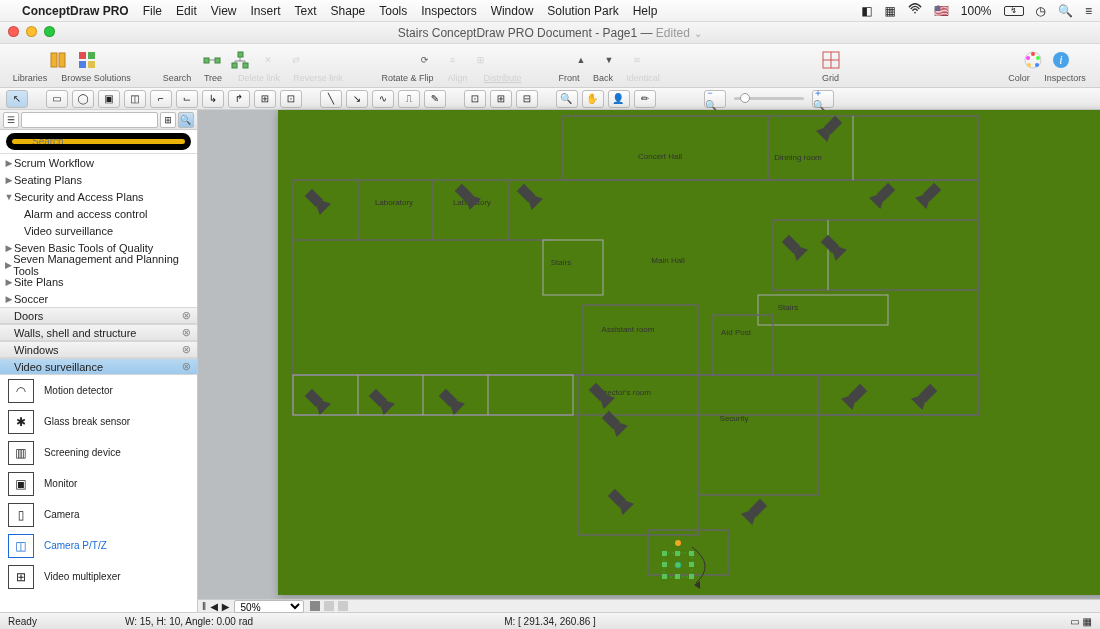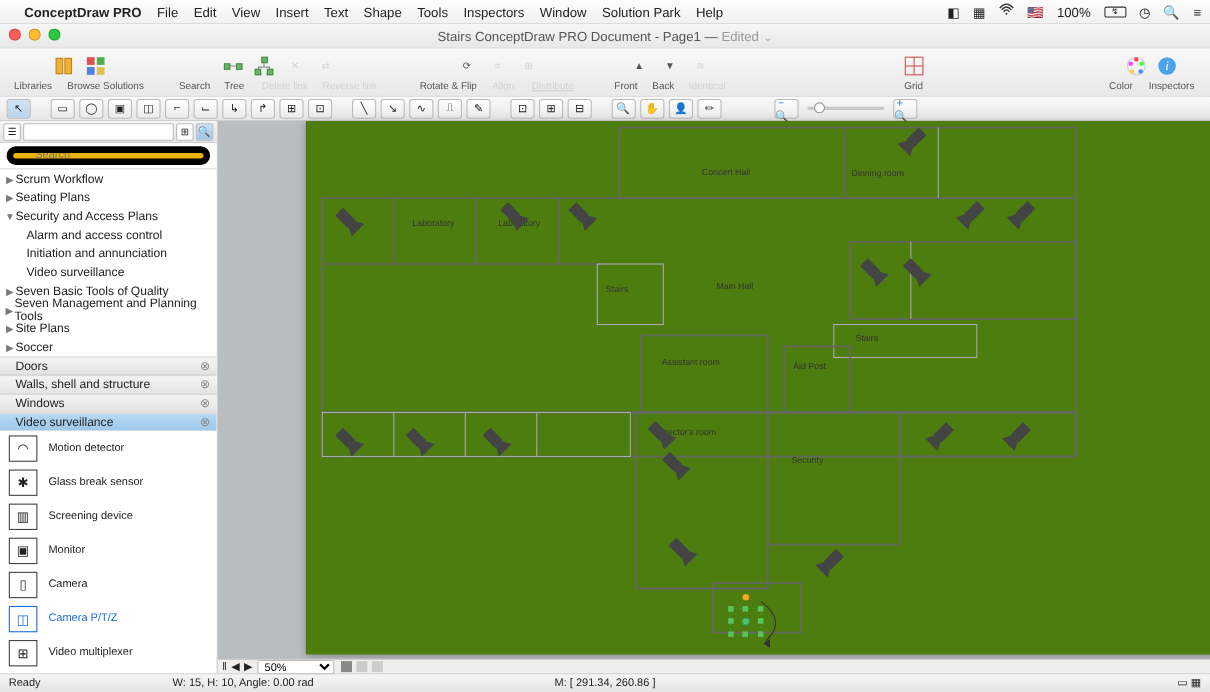--- a/index.html
+++ b/index.html
@@ -290,23 +290,20 @@
           <span>Seating Plans</span>
         </div>
       <div class="row">
           <span class="disc">▼</span>
           <span>Security and Access Plans</span>
         </div>
       <div class="row child">
           <span>Alarm and access control</span>
         </div>
       <div class="row child">
-          <span>Initiation and annunciation</span>
-        </div>
-      <div class="row child">
           <span>Video surveillance</span>
         </div>
       <div class="row">
           <span class="disc">▶</span>
           <span>Seven Basic Tools of Quality</span>
         </div>
       <div class="row">
           <span class="disc">▶</span>
           <span>Seven Management and Planning Tools</span>
         </div>
@@ -467,17 +464,17 @@
       <select class="zoom-sel"><option>50%</option></select>
       <span style="width:10px;height:10px;background:#888;margin-left:2px;"></span>
       <span style="width:10px;height:10px;background:#ccc;"></span>
       <span style="width:10px;height:10px;background:#ccc;"></span>
     </div>
   </div>
 </div>
 
 <div class="statusbar">
   <span>Ready</span>
-  <span style="margin-left:120px;">W: 15,  H: 10,  Angle: 0.00 rad</span>
+  <span style="margin-left:88px;">W: 15,  H: 10,  Angle: 0.00 rad</span>
   <span class="mid">M: [ 291.34, 260.86 ]</span>
   <span style="flex:1;"></span>
   <span>▭ ▦</span>
 </div>
 
 </body></html>

